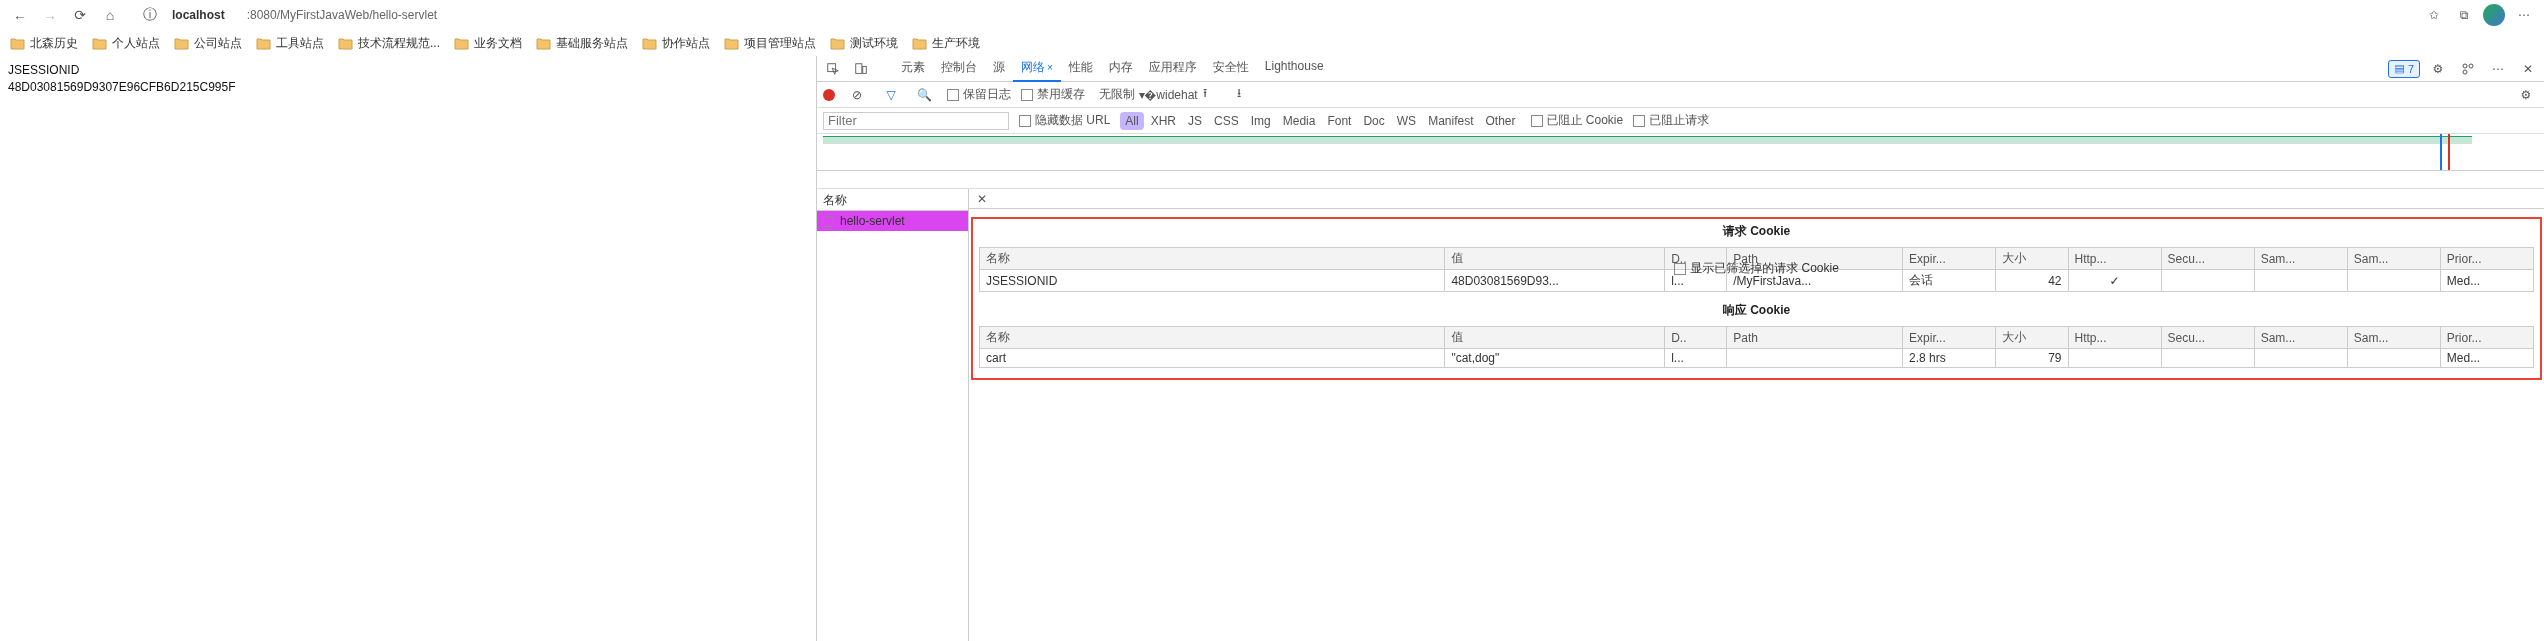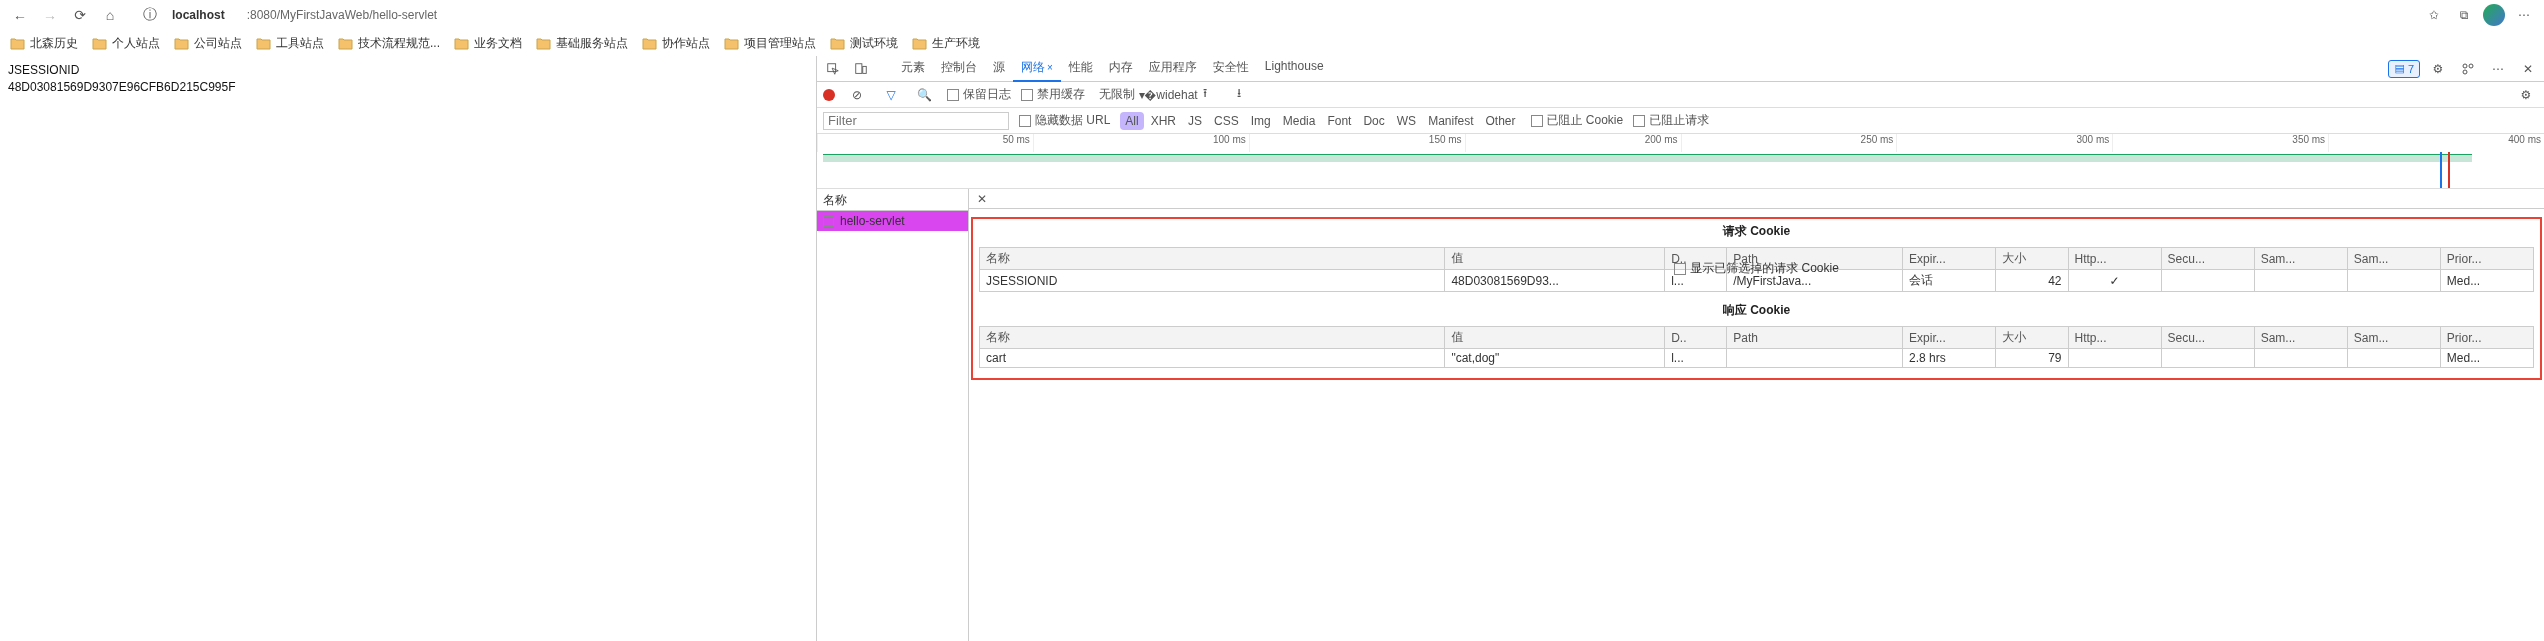--- a/index.html
+++ b/index.html
@@ -274,30 +274,20 @@
           <span class="cb"></span>
           <span>已阻止 Cookie</span>
         </div>
       <div class="nt-chk">
           <span class="cb"></span>
           <span>已阻止请求</span>
         </div>
     </div>
 
     <div class="timeline">
-      <div class="tl-ticks">
-          <div class="tl-tick">50 ms</div>
-          <div class="tl-tick">100 ms</div>
-          <div class="tl-tick">150 ms</div>
-          <div class="tl-tick">200 ms</div>
-          <div class="tl-tick">250 ms</div>
-          <div class="tl-tick">300 ms</div>
-          <div class="tl-tick">350 ms</div>
-          <div class="tl-tick">400 ms</div>
-        </div>
       <div class="tl-body">
         <div class="tl-bar"></div>
         <div class="tl-v1"></div>
         <div class="tl-v2"></div>
         <div class="tl-bot"></div>
       </div>
     </div>
 
     <div class="net-body">
       <div class="req-list">

